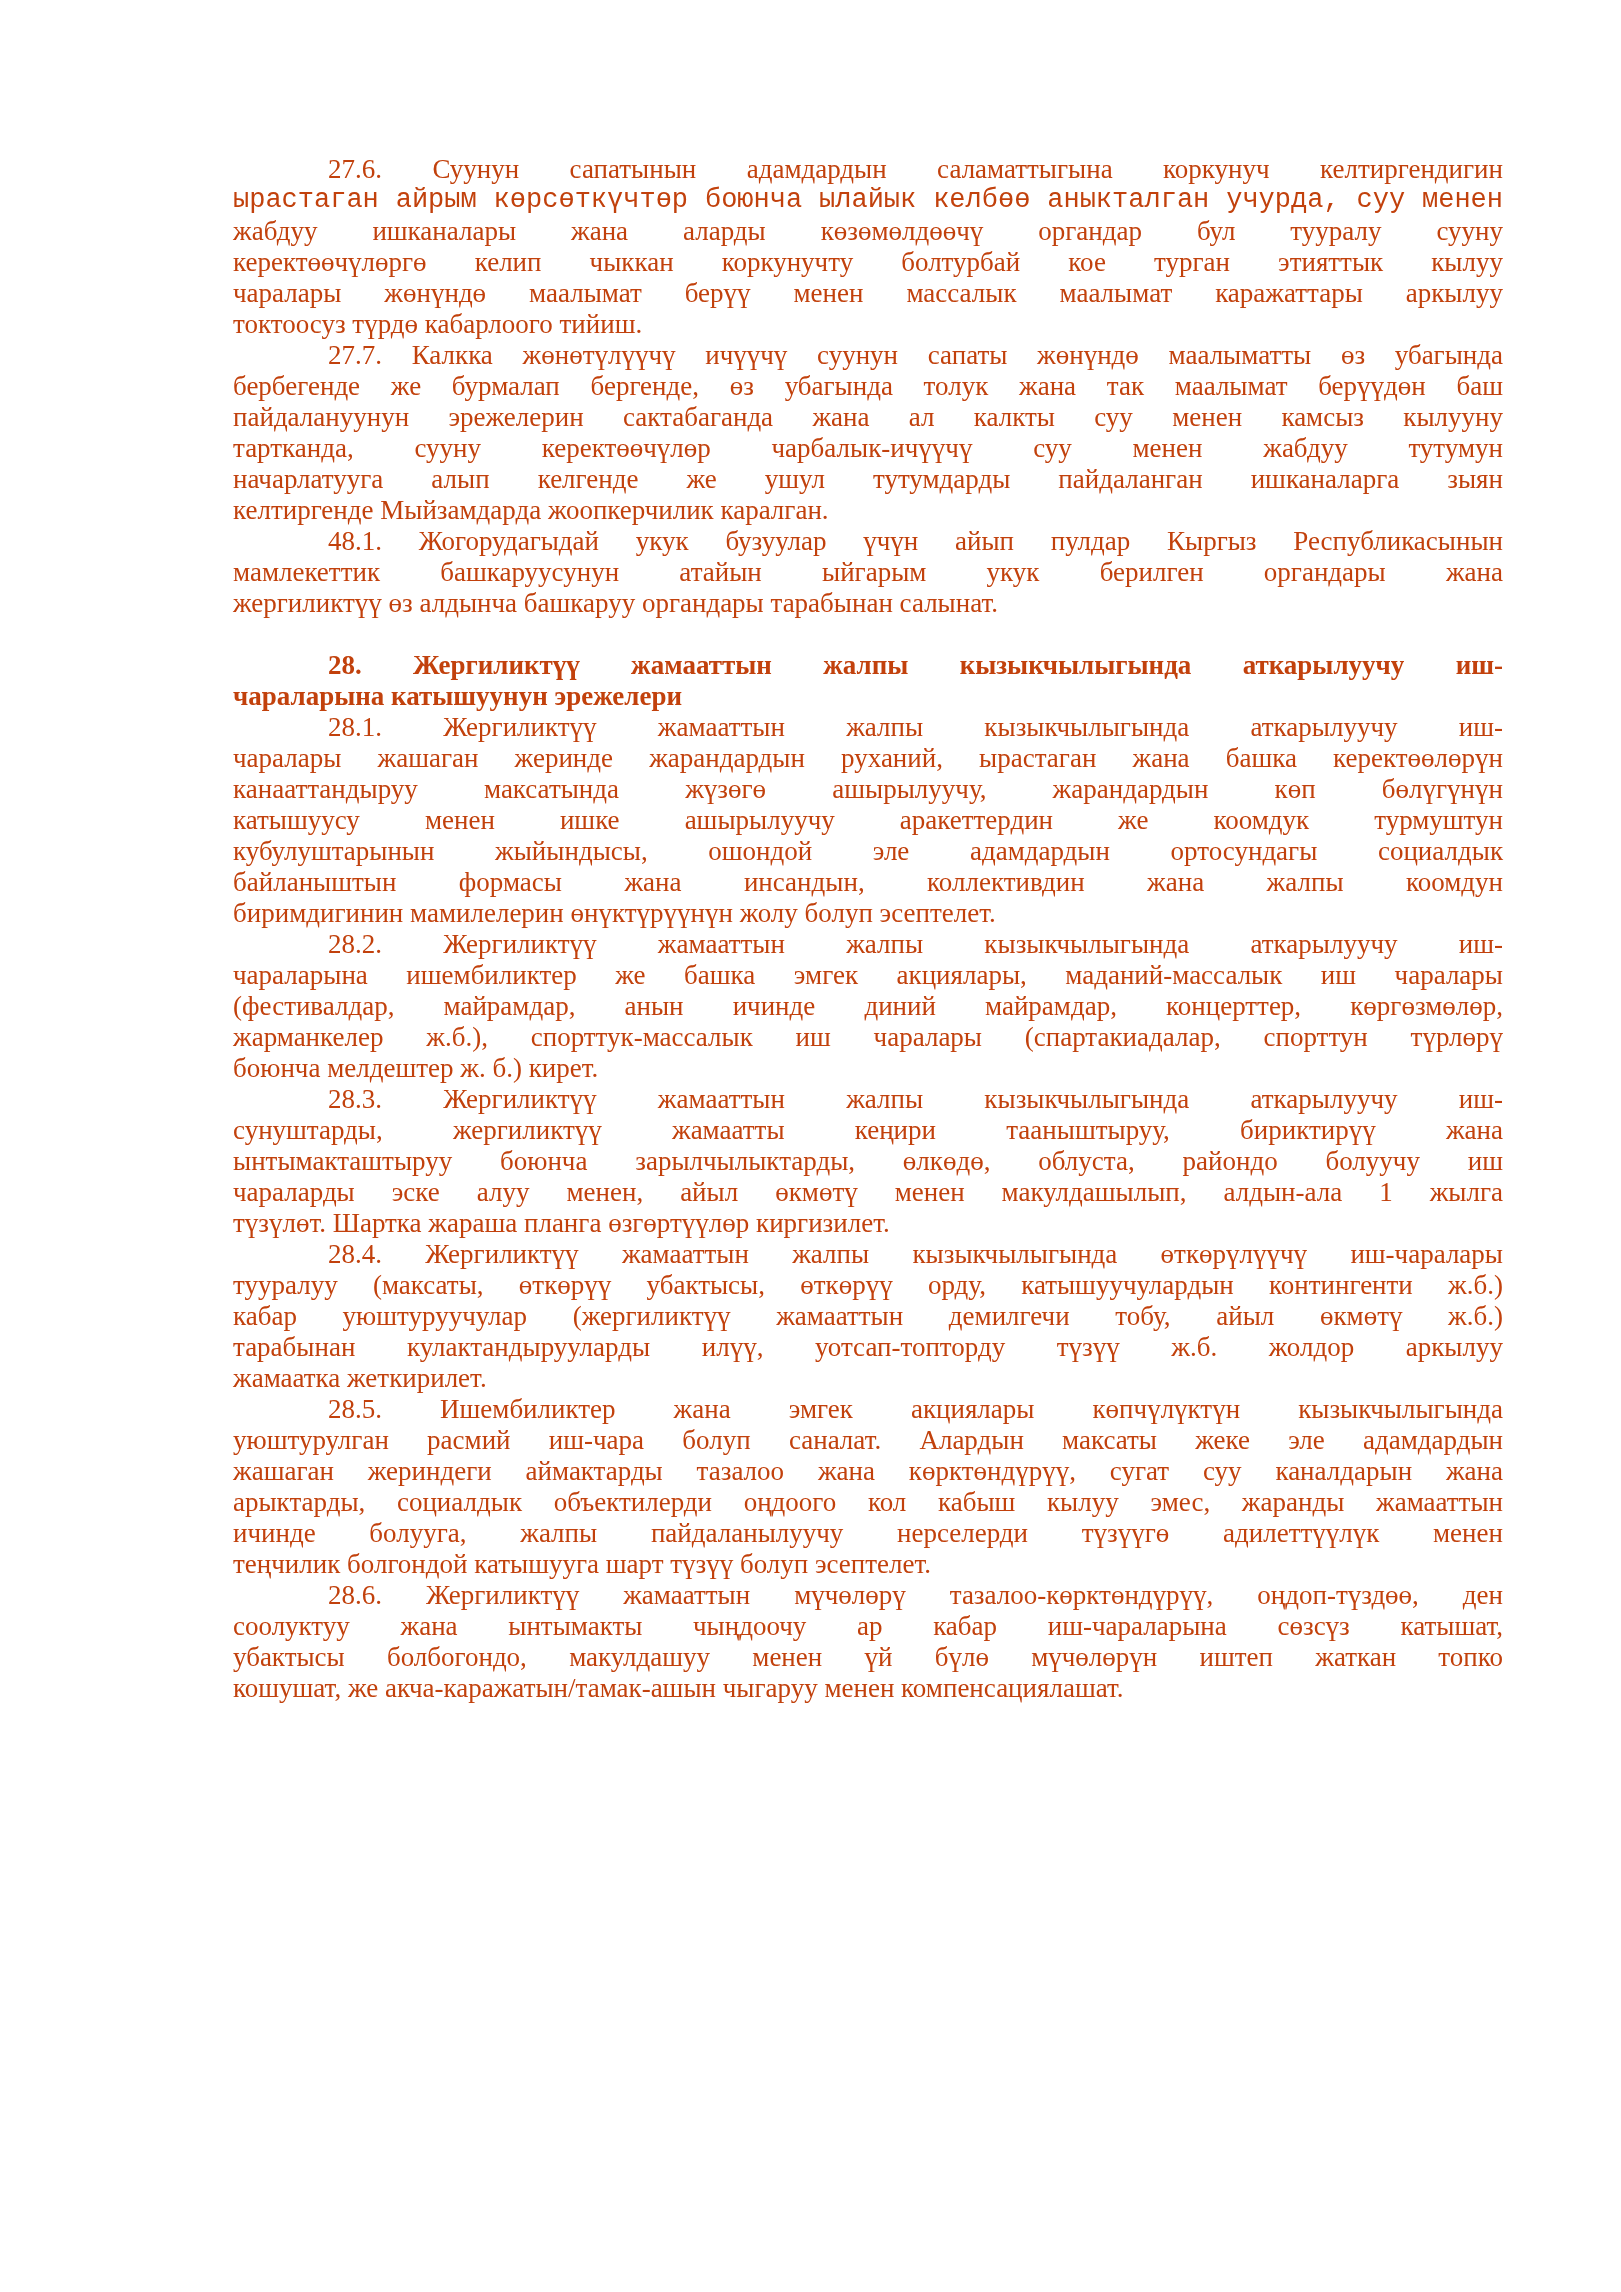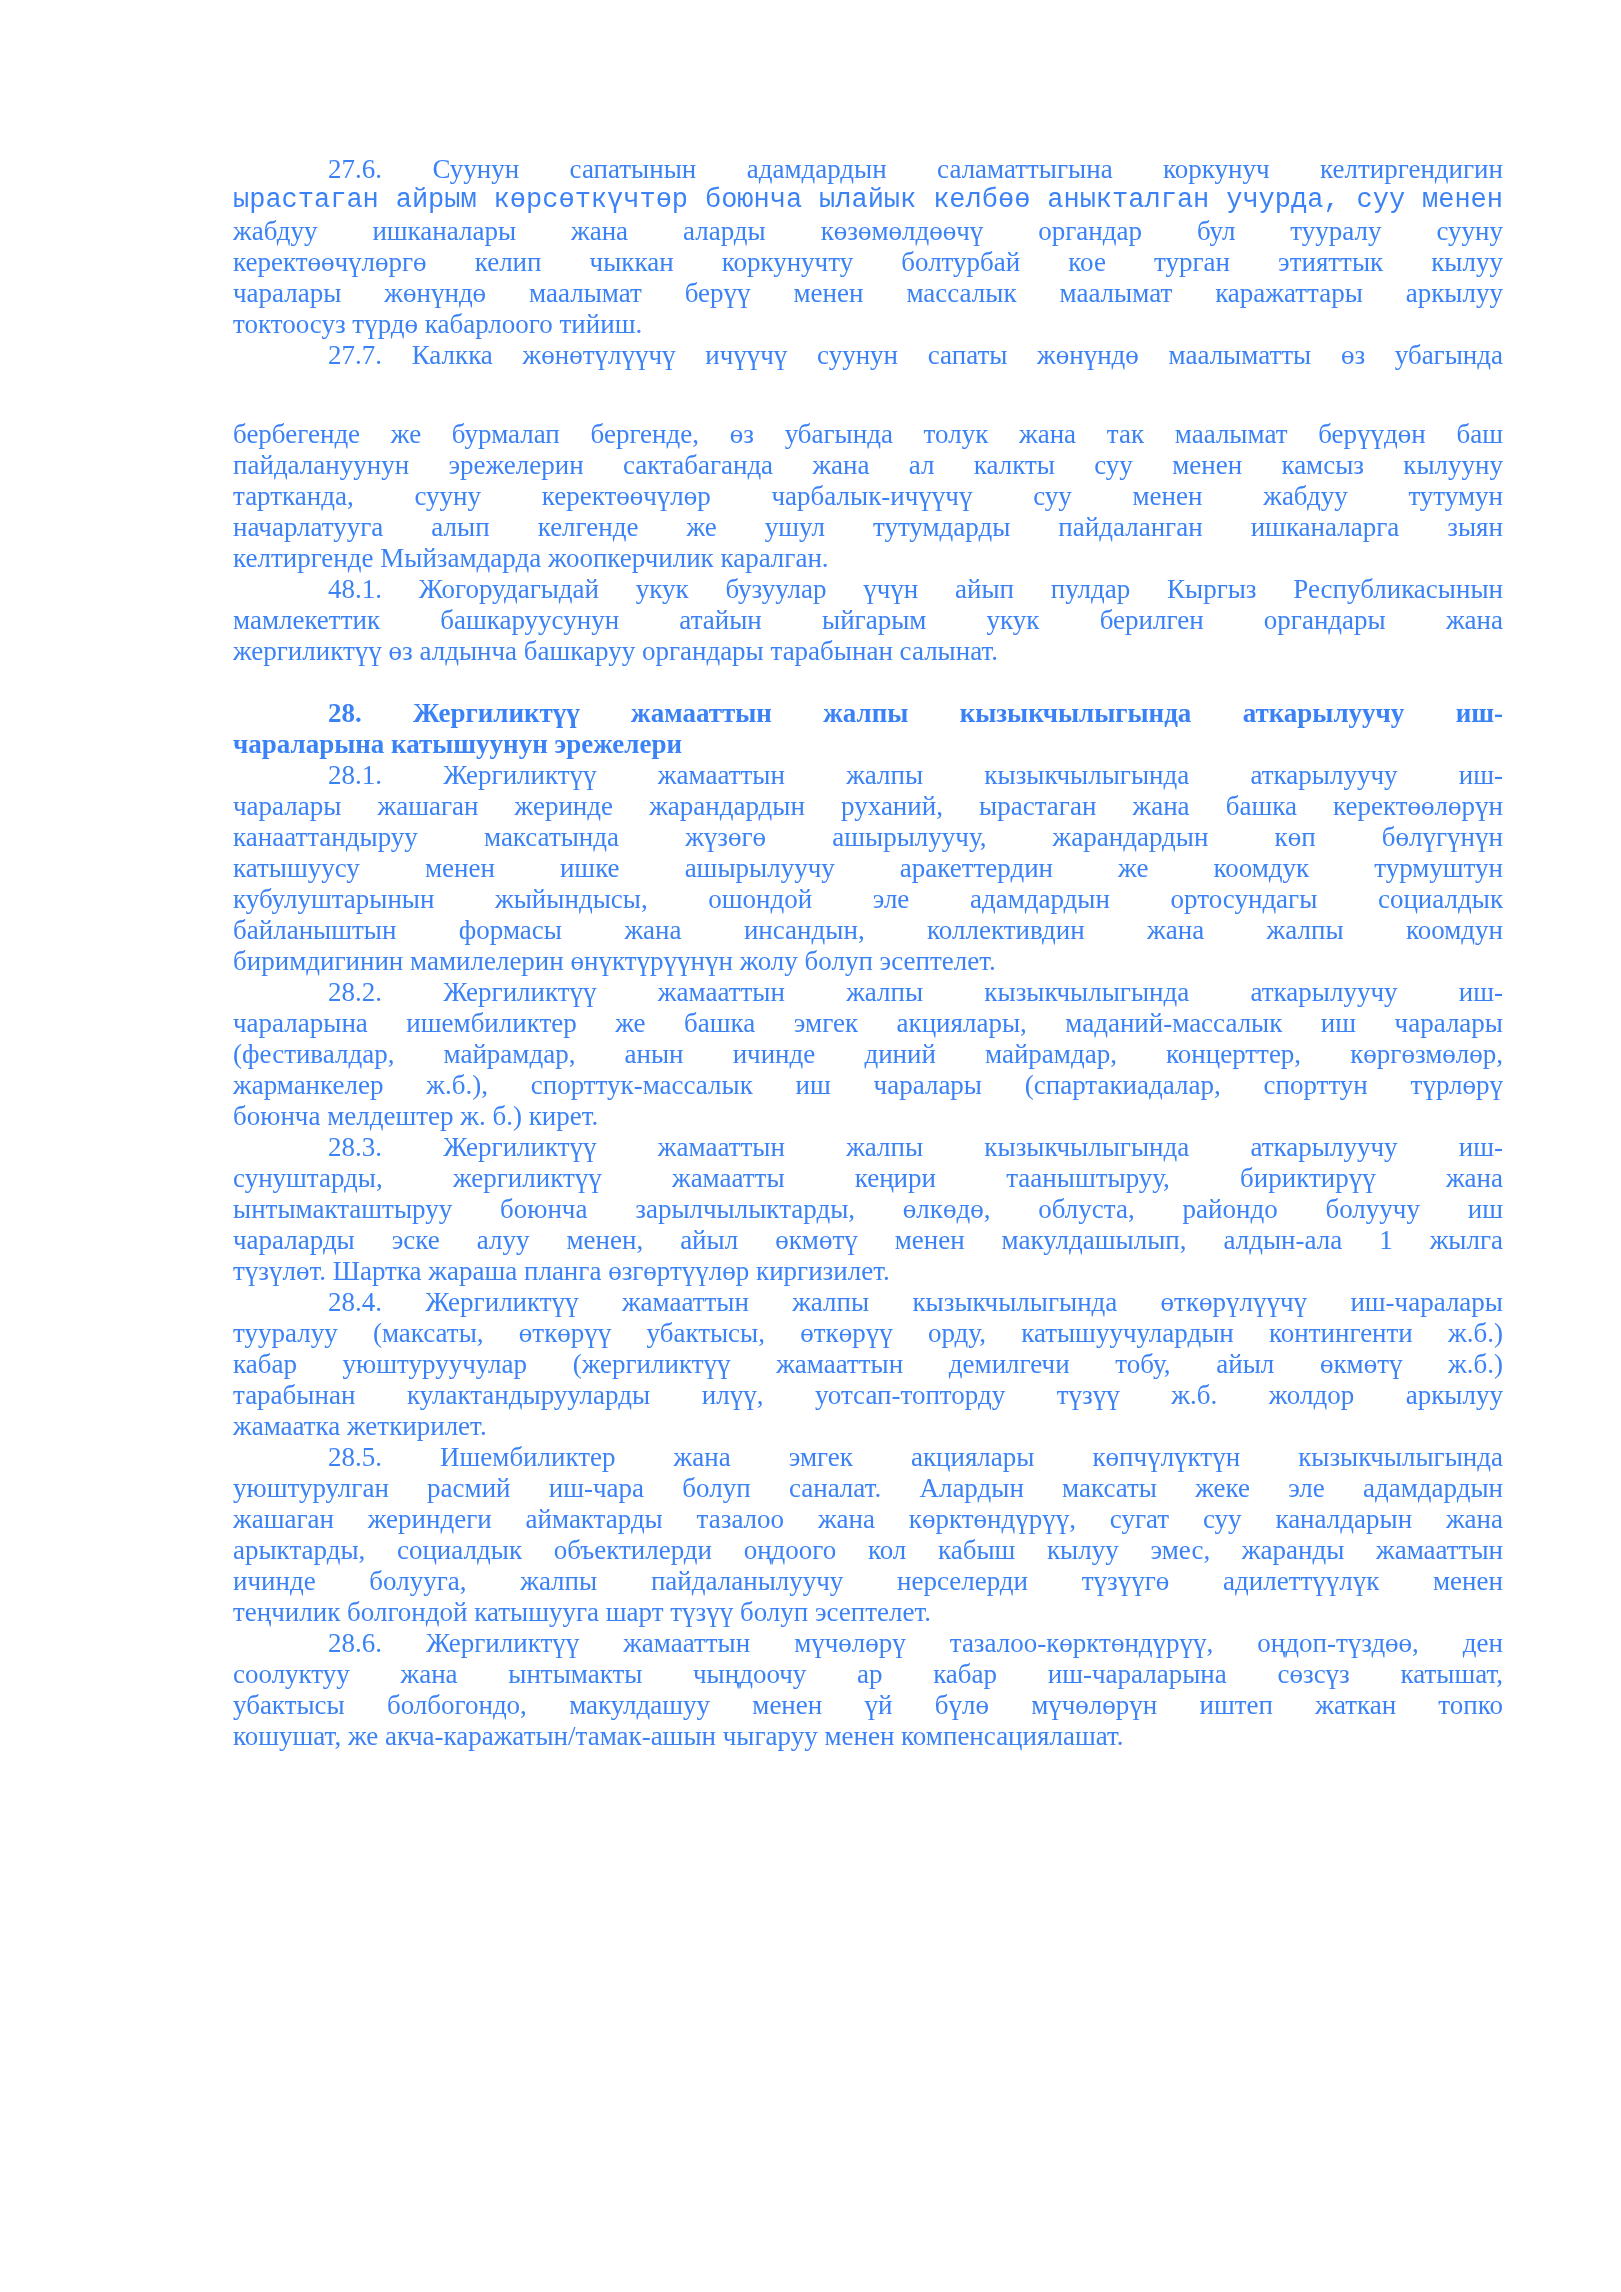--- a/index.html
+++ b/index.html
@@ -14,21 +14,21 @@
       overflow: hidden;
     }
     .page {
       position: absolute;
       left: 233px;
       top: 154px;
       width: 1270px;
       font-family: "Liberation Serif", "DejaVu Serif", serif;
       font-size: 27px;
       line-height: 31px;
-      color: #3b82f6;
+      color: #c2410c;
     }
     .para {
       margin: 0;
     }
     .line {
       display: block;
       text-align: justify;
       text-align-last: justify;
       white-space: nowrap;
       height: 31px;
@@ -54,21 +54,21 @@
     <span class="line first" style="white-space: normal;">27.6. Суунун сапатынын адамдардын саламаттыгына коркунуч келтиргендигин</span>
     <span class="line" style="white-space: normal; font-family: Liberation Mono, monospace;">ырастаган айрым көрсөткүчтөр боюнча ылайык келбөө аныкталган учурда, суу менен</span>
     <span class="line" style="white-space: normal;">жабдуу ишканалары жана аларды көзөмөлдөөчү органдар бул тууралу сууну</span>
     <span class="line" style="white-space: normal;">керектөөчүлөргө келип чыккан коркунучту болтурбай кое турган этияттык кылуу</span>
     <span class="line" style="white-space: normal;">чаралары жөнүндө маалымат берүү менен массалык маалымат каражаттары аркылуу</span>
     <span class="line last" style="white-space: normal;">токтоосуз түрдө кабарлоого тийиш.</span>
   </div>
 
   <div class="para">
     <span class="line first" style="white-space: normal;">27.7. Калкка жөнөтүлүүчү ичүүчү суунун сапаты жөнүндө маалыматты өз убагында</span>
-    <span class="line" style="white-space: normal; margin-top: 48px;">бербегенде же бурмалап бергенде, өз убагында толук жана так маалымат берүүдөн баш</span>
+    <span class="line" style="white-space: normal;">бербегенде же бурмалап бергенде, өз убагында толук жана так маалымат берүүдөн баш</span>
     <span class="line" style="white-space: normal;">пайдалануунун эрежелерин сактабаганда жана ал калкты суу менен камсыз кылууну</span>
     <span class="line" style="white-space: normal;">тартканда, сууну керектөөчүлөр чарбалык-ичүүчү суу менен жабдуу тутумун</span>
     <span class="line" style="white-space: normal;">начарлатууга алып келгенде же ушул тутумдарды пайдаланган ишканаларга зыян</span>
     <span class="line last" style="white-space: normal;">келтиргенде Мыйзамдарда жоопкерчилик каралган.</span>
   </div>
 
   <div class="para">
     <span class="line first" style="white-space: normal;">48.1. Жогорудагыдай укук бузуулар үчүн айып пулдар Кыргыз Республикасынын</span>
     <span class="line" style="white-space: normal;">мамлекеттик башкаруусунун атайын ыйгарым укук берилген органдары жана</span>
     <span class="line last" style="white-space: normal;">жергиликтүү өз алдынча башкаруу органдары тарабынан салынат.</span>

